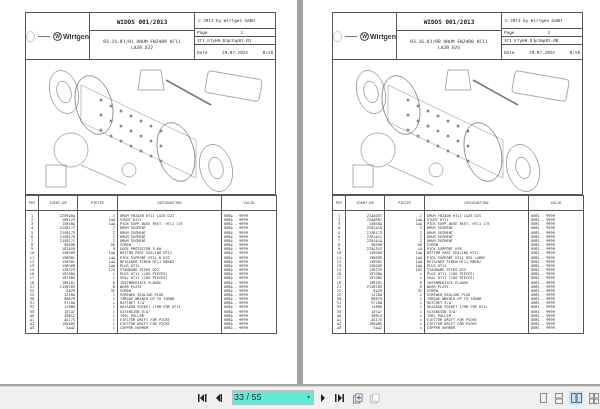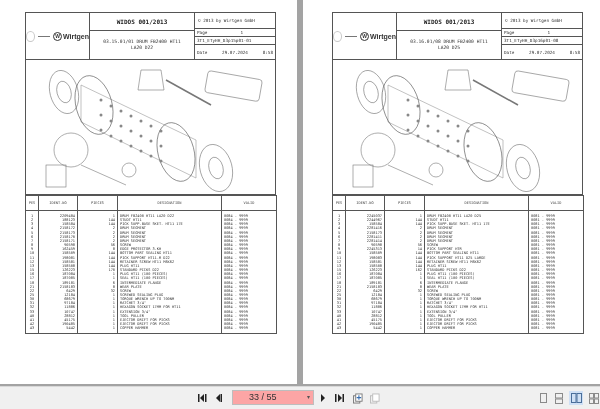--- a/index.html
+++ b/index.html
@@ -28,21 +28,21 @@
   .draw svg{position:absolute;left:0;top:0;}
   table{border-collapse:collapse;width:251px;font-size:3.6px;color:#333;table-layout:fixed;}
   th{font-weight:normal;height:12px;border:1px solid #555;font-size:3.6px;color:#444;}
   td{padding:0 2px;height:4.15px;line-height:4.15px;white-space:nowrap;overflow:hidden;border-left:1px solid #555;border-right:1px solid #555;}
   tbody tr:first-child td{padding-top:3px;}
   tbody tr:last-child td{padding-bottom:3px;border-bottom:1px solid #555;}
   td.num,td.pcs,td.id{text-align:right;}
   td.num{text-align:center;}
   .toolbar{position:absolute;left:0;top:386px;width:600px;height:23px;background:#f0f0f0;border-top:1px solid #d8d8d8;box-sizing:border-box;}
   .tb-btn{position:absolute;top:5px;width:10px;height:12px;display:flex;align-items:center;justify-content:center;font-size:8px;color:#222;cursor:pointer;font-family:"DejaVu Sans",sans-serif;}
-  .pagebox{position:absolute;left:232px;top:3px;width:82px;height:15px;border:1px solid #bdbdbd;background:#fca5a5;box-sizing:border-box;font-family:"Liberation Sans",sans-serif;font-size:9px;color:#333;padding-left:16px;line-height:13px;}
+  .pagebox{position:absolute;left:232px;top:3px;width:82px;height:15px;border:1px solid #bdbdbd;background:#5eead4;box-sizing:border-box;font-family:"Liberation Sans",sans-serif;font-size:9px;color:#333;padding-left:1px;line-height:13px;}
   .pagebox .dd{position:absolute;right:3px;top:0;font-size:6px;color:#555;}
   .view-btn{position:absolute;top:4px;width:12px;height:14px;display:flex;align-items:center;justify-content:center;}
   .view-btn.active{background:#cfe0f5;}
   .vi{border:1px solid #8a8a8a;box-sizing:border-box;}
 </style>
 </head>
 <body>
 
 <div class="viewer">
 

